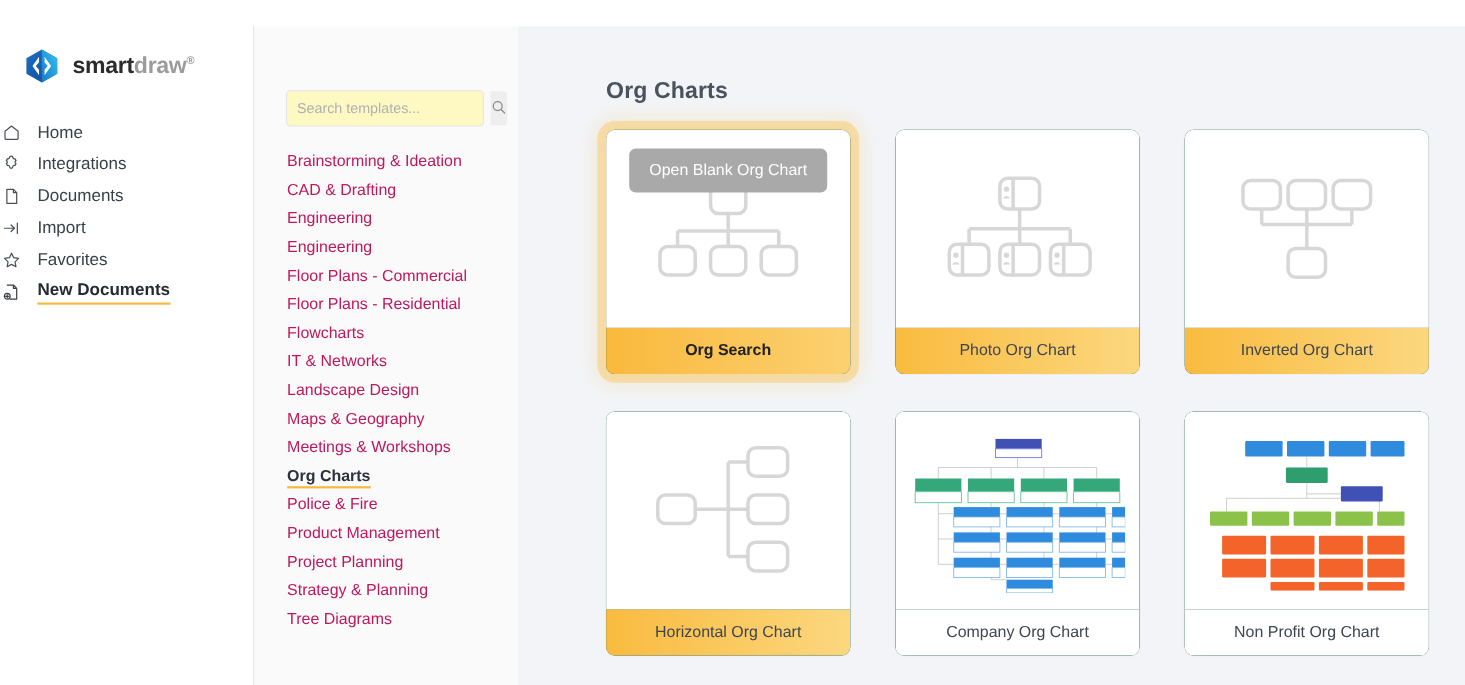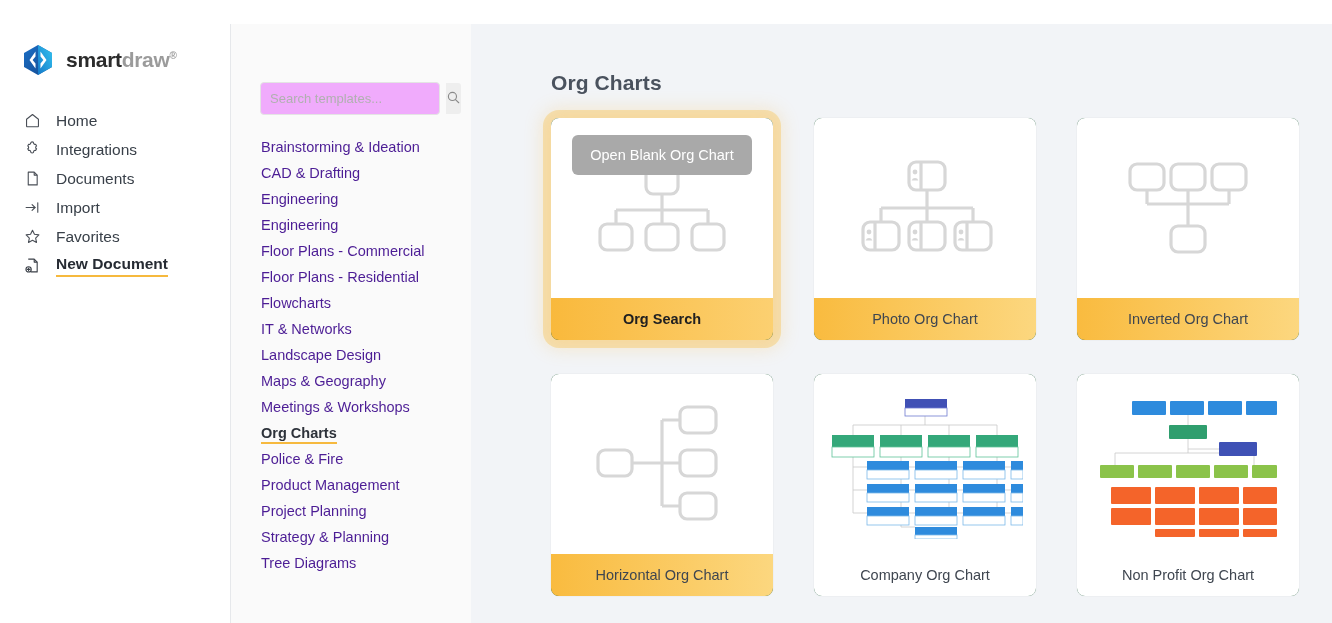--- a/index.html
+++ b/index.html
@@ -42,21 +42,20 @@
   }
   .brand-text .t1 { color: #2b2b2b; }
   .brand-text .t2 { color: #9b9b9b; }
   .brand-text .reg { color: #9b9b9b; font-size: 10px; vertical-align: super; }
 
   .navlist { margin-top: 26px; }
   .navitem {
     display: flex;
     align-items: center;
     height: 29px;
-    padding-left: 22px;
     cursor: pointer;
     position: relative;
   }
   .navitem .nav-ico {
     width: 20px; height: 20px;
     flex: none;
     display: flex; align-items: center; justify-content: center;
     color: #4a4f57;
   }
   .navitem .nav-label {
@@ -79,21 +78,21 @@
     height: 623px;
     background: #fafafa;
     padding-top: 82px;
   }
   .searchbox {
     position: absolute;
     left: 260px;
     top: 82px;
     width: 180px;
     height: 33px;
-    background: #f0abfc;
+    background: #fef9c3;
     border: 1px solid #e4e4e4;
     border-radius: 4px;
     display: flex;
     align-items: center;
   }
   .searchbox input {
     flex: 1;
     height: 100%;
     border: none;
     outline: none;
@@ -115,21 +114,21 @@
   }
 
   .catlist {
     position: absolute;
     left: 261px;
     top: 134px;
     width: 210px;
   }
   .catitem {
     font-size: 14.5px;
-    color: #4c1d95;
+    color: #be185d;
     line-height: 26px;
     cursor: pointer;
     display: block;
     white-space: nowrap;
   }
   .catitem.active {
     font-weight: 700;
     color: #2d323a;
   }
   .catitem.active span {
@@ -300,21 +299,21 @@
 
       <div class="navitem active">
         <span class="nav-ico">
           <svg width="17" height="17" viewBox="0 0 20 20" fill="none" stroke="#3a3f47" stroke-width="1.3" stroke-linejoin="round">
             <path d="M5 2.5 H12 L15.5 6 V17.5 H8"></path>
             <path d="M12 2.5 V6 H15.5"></path>
             <circle cx="5.4" cy="14.6" r="3.1"></circle>
             <path d="M5.4 12.9 V16.3 M3.7 14.6 H7.1" stroke-linecap="round"></path>
           </svg>
         </span>
-        <span class="nav-label">New Document</span>
+        <span class="nav-label">New Documents</span>
       </div>
 
     </nav>
   </aside>
 
   <section class="catpanel">
 
     <div class="searchbox">
       <input type="text" placeholder="Search templates..." style="">
       <button class="search-btn">

